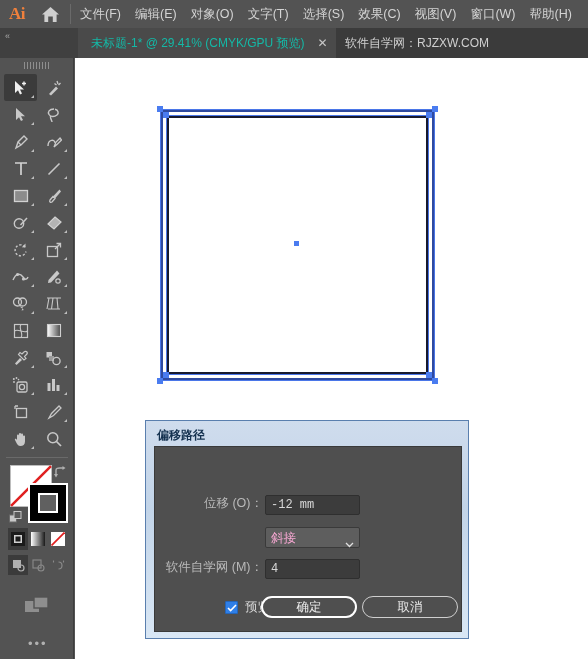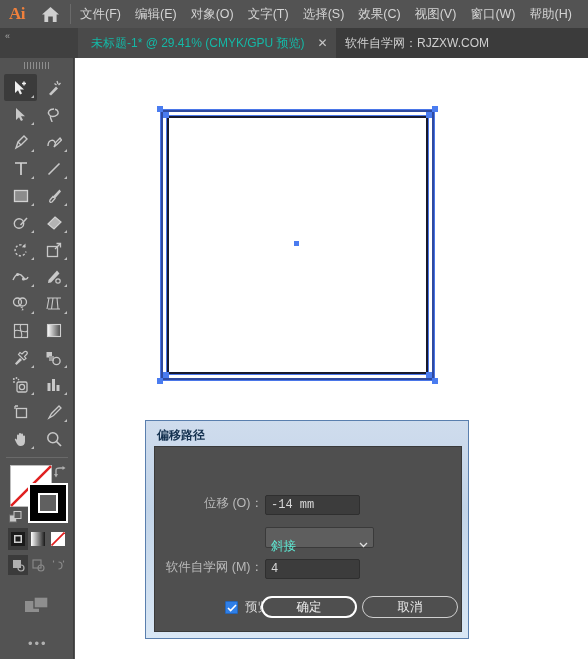--- a/index.html
+++ b/index.html
@@ -218,26 +218,26 @@
     border-radius: 2px;
     color: #d8d8d8; font-size: 12px;
     height: 20px; line-height: 19px;
     padding: 0 5px;
     font-family: "Liberation Mono", monospace;
   }
   .field.offset { position: absolute; left: 110px; top: 0; width: 95px; }
   .field.miter  { position: absolute; left: 110px; top: 0; width: 95px; }
   .select-box {
     position: absolute; left: 110px; top: 0;
-    width: 109px; height: 21px;
+    width: 95px; height: 21px;
     background: #5e5e5e;
     border: 1px solid #3a3a3a;
     border-radius: 2px;
-    color: #5eead4; font-size: 12.5px;
-    line-height: 20px; padding: 8px 5px;
+    color: #f9a8d4; font-size: 12.5px;
+    line-height: 20px; padding: 0 5px;
   }
   .select-arrow {
     position: absolute; right: 6px; top: 6px;
     width: 8px; height: 5px;
   }
   .cb-wrap {
     position: absolute; left: 22px; top: 152px;
     display: flex; align-items: center; margin-left: 48px;
   }
   .checkbox {
@@ -615,21 +615,21 @@
     </div>
   </div>
 
   <div class="dlg-outer">
     <div class="dlg-title">偏移路径</div>
 
     <div class="dlg-body">
 
       <div class="row" style="left:0; top:48px; width:290px;">
         <div class="row-label" style="width:108px;">位移 (O)：</div>
-        <div class="field offset">-14 mm</div>
+        <div class="field offset">-12 mm</div>
       </div>
 
       <div class="row" style="left:0; top:80px; width:290px;">
         <div class="select-box">
           <span>斜接</span>
           <span class="select-arrow">
             <svg width="9" height="6" viewBox="0 0 9 6">
                 <path d="M1 1 L4.5 4.5 L8 1" stroke="#e0e0e0" stroke-width="1.3" fill="none"></path>
               </svg>
           </span>

